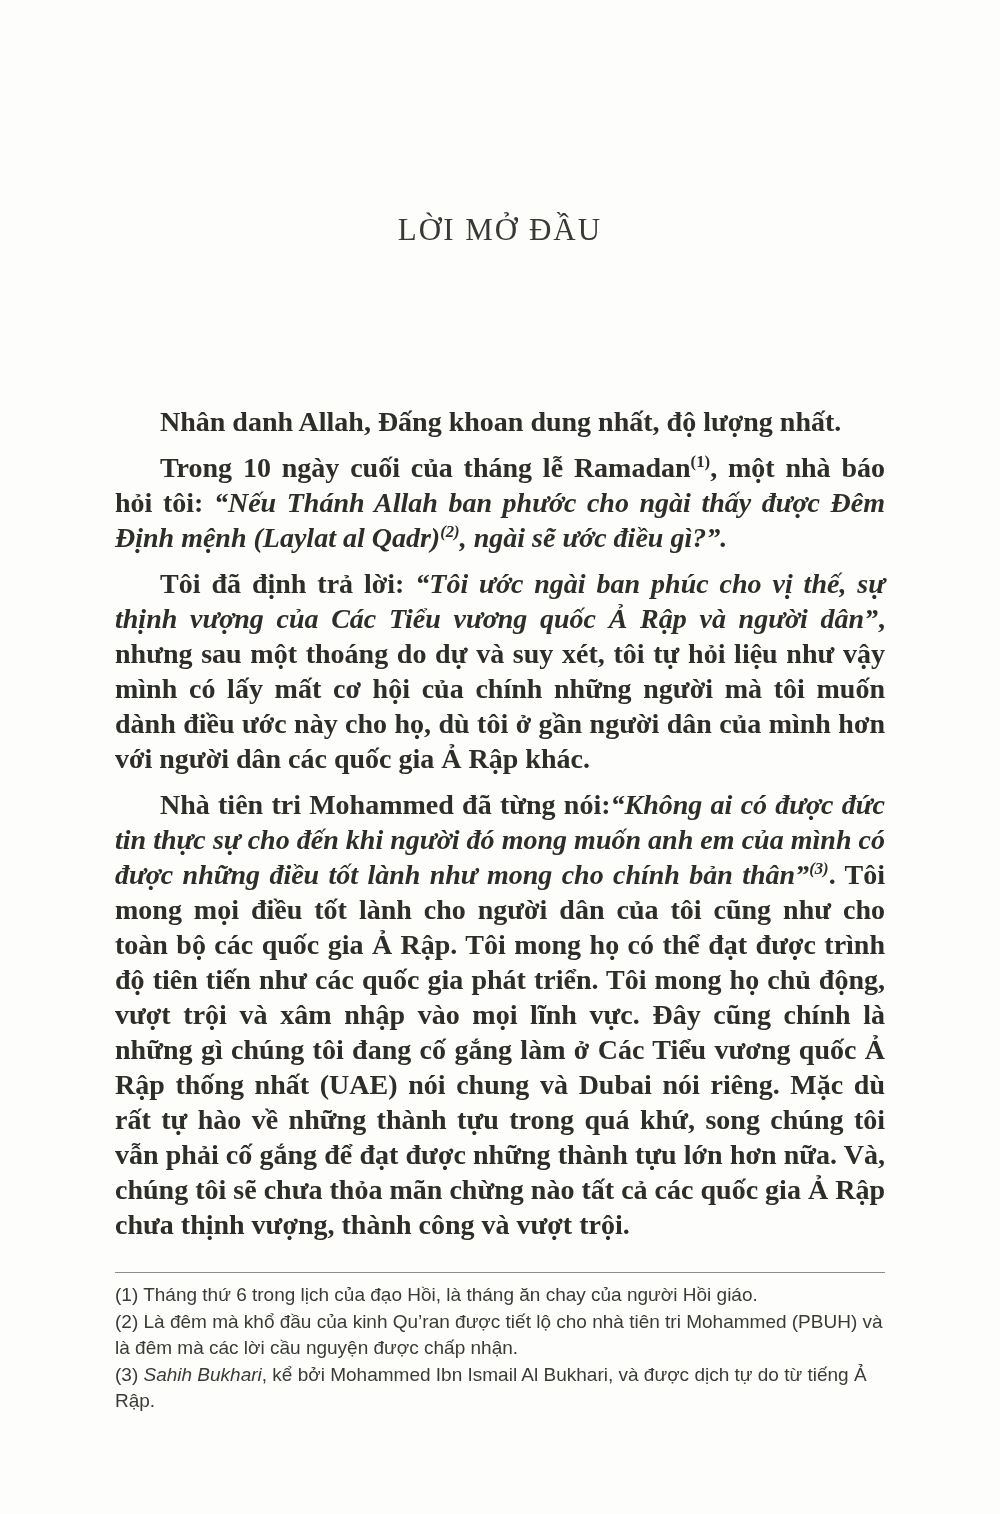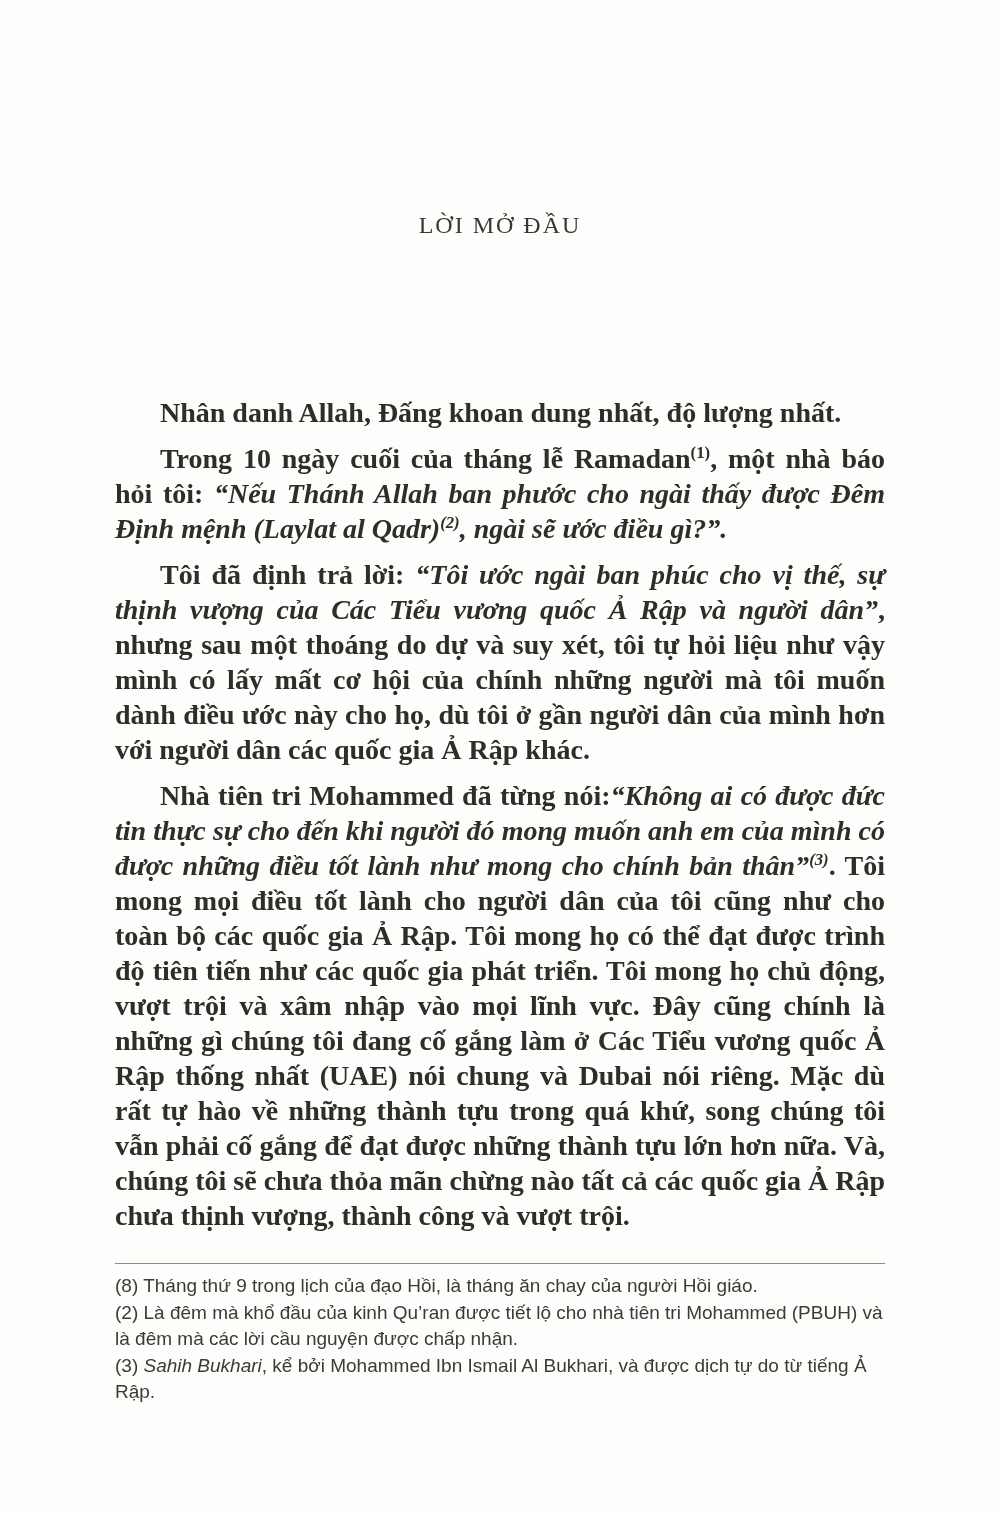--- a/index.html
+++ b/index.html
@@ -13,21 +13,21 @@
     height: 1514px;
     box-sizing: border-box;
     background: #fdfdfb;
     color: #2e2d2a;
     padding: 212px 115px 40px 115px;
     font-family: "Liberation Serif", serif;
     overflow: hidden;
   }
   .title {
     text-align: center;
-    font-size: 24px;
+    font-size: 31px;
     font-weight: normal;
     letter-spacing: 2px;
     margin: 0 0 156px 0;
     color: #3a3834;
     font-family: "Liberation Serif", serif;
   }
   .body-text {
     font-size: 28px;
     line-height: 35px;
     text-align: justify;
@@ -70,17 +70,17 @@
   <div class="body-text">
     <p class="dedication">Nhân danh Allah, Đấng khoan dung nhất, độ lượng nhất.</p>
     <div id="paragraphs">
         <p class="para"><span>Trong 10 ngày cuối của tháng lễ Ramadan</span><sup>(1)</sup><span>, một nhà báo hỏi tôi: </span><span class="it">“Nếu Thánh Allah ban phước cho ngài thấy được Đêm Định mệnh (Laylat al Qadr)</span><sup class="it">(2)</sup><span class="it">, ngài sẽ ước điều gì?”.</span></p>
         <p class="para"><span>Tôi đã định trả lời: </span><span class="it">“Tôi ước ngài ban phúc cho vị thế, sự thịnh vượng của Các Tiểu vương quốc Ả Rập và người dân”</span><span>, nhưng sau một thoáng do dự và suy xét, tôi tự hỏi liệu như vậy mình có lấy mất cơ hội của chính những người mà tôi muốn dành điều ước này cho họ, dù tôi ở gần người dân của mình hơn với người dân các quốc gia Ả Rập khác.</span></p>
         <p class="para"><span>Nhà tiên tri Mohammed đã từng nói:</span><span class="it">“Không ai có được đức tin thực sự cho đến khi người đó mong muốn anh em của mình có được những điều tốt lành như mong cho chính bản thân”</span><sup class="it">(3)</sup><span>. Tôi mong mọi điều tốt lành cho người dân của tôi cũng như cho toàn bộ các quốc gia Ả Rập. Tôi mong họ có thể đạt được trình độ tiên tiến như các quốc gia phát triển. Tôi mong họ chủ động, vượt trội và xâm nhập vào mọi lĩnh vực. Đây cũng chính là những gì chúng tôi đang cố gắng làm ở Các Tiểu vương quốc Ả Rập thống nhất (UAE) nói chung và Dubai nói riêng. Mặc dù rất tự hào về những thành tựu trong quá khứ, song chúng tôi vẫn phải cố gắng để đạt được những thành tựu lớn hơn nữa. Và, chúng tôi sẽ chưa thỏa mãn chừng nào tất cả các quốc gia Ả Rập chưa thịnh vượng, thành công và vượt trội.</span></p>
       </div>
   </div>
 
   <div class="footnotes" id="footnotes">
-      <p class="footnote"><span>(8) Tháng thứ 9 trong lịch của đạo Hồi, là tháng ăn chay của người Hồi giáo.</span></p>
+      <p class="footnote"><span>(1) Tháng thứ 6 trong lịch của đạo Hồi, là tháng ăn chay của người Hồi giáo.</span></p>
       <p class="footnote"><span>(2) Là đêm mà khổ đầu của kinh Qu’ran được tiết lộ cho nhà tiên tri Mohammed (PBUH) và là đêm mà các lời cầu nguyện được chấp nhận.</span></p>
       <p class="footnote"><span>(3) </span><span class="it">Sahih Bukhari</span><span>, kể bởi Mohammed Ibn Ismail Al Bukhari, và được dịch tự do từ tiếng Ả Rập.</span></p>
     </div>
 </div>
 
 </body></html>

